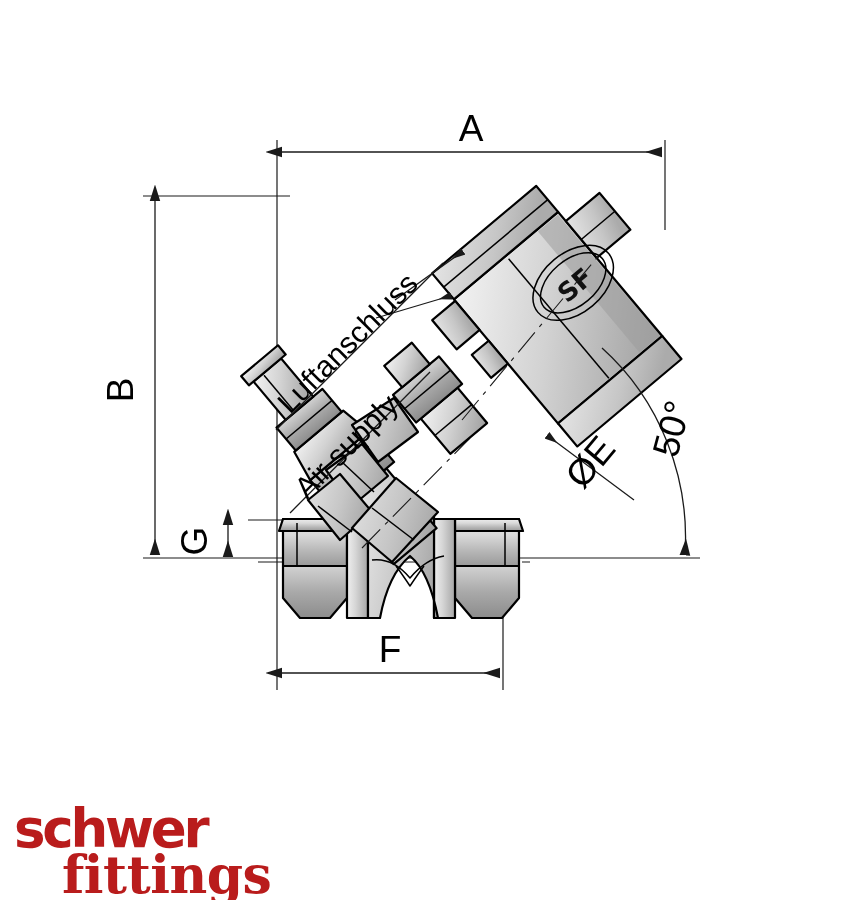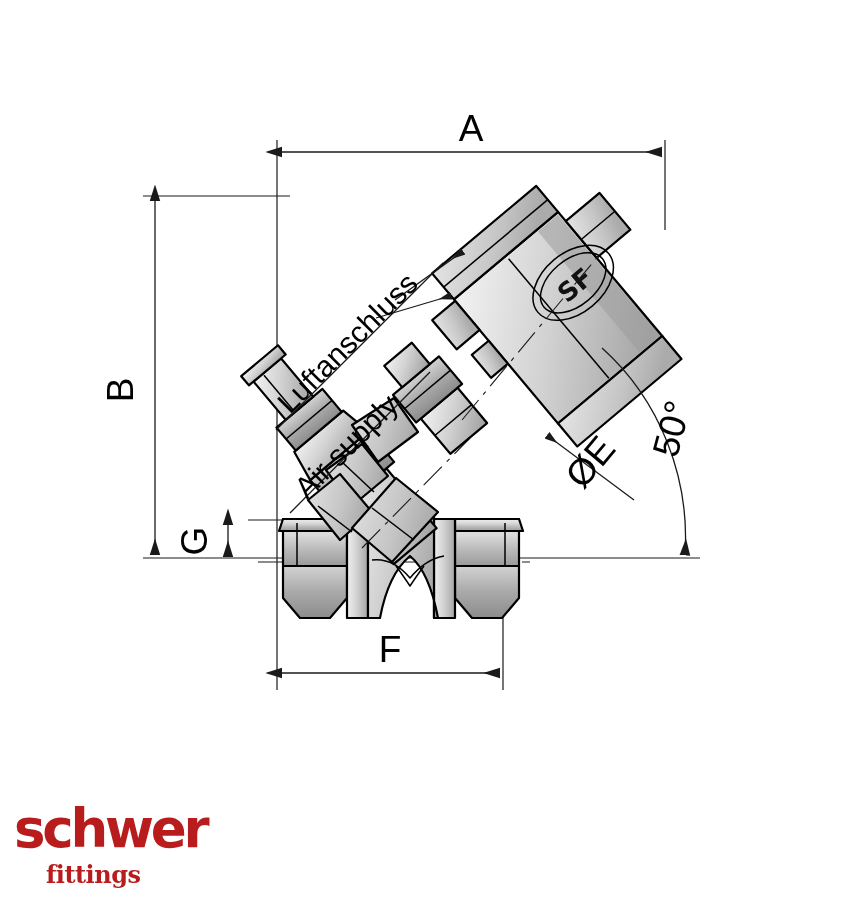--- a/index.html
+++ b/index.html
@@ -80,25 +80,25 @@
     font-family: "DejaVu Sans", sans-serif;
     font-weight: bold;
     font-size: 53px;
     letter-spacing: -3.2px;
     line-height: 46px;
     display: block;
   }
   .logo-sub {
     font-family: "DejaVu Serif", serif;
     font-weight: bold;
-    font-size: 24px;
+    font-size: 52px;
     letter-spacing: -0.5px;
     line-height: 42px;
     display: block;
-    margin-left: 32px;
+    margin-left: 48px;
     margin-top: 2px;
   }
 </style>
 </head>
 <body>
 
 <div id="drawing-root">
 
   <svg class="cad" viewBox="0 0 843 900">
     <defs>

